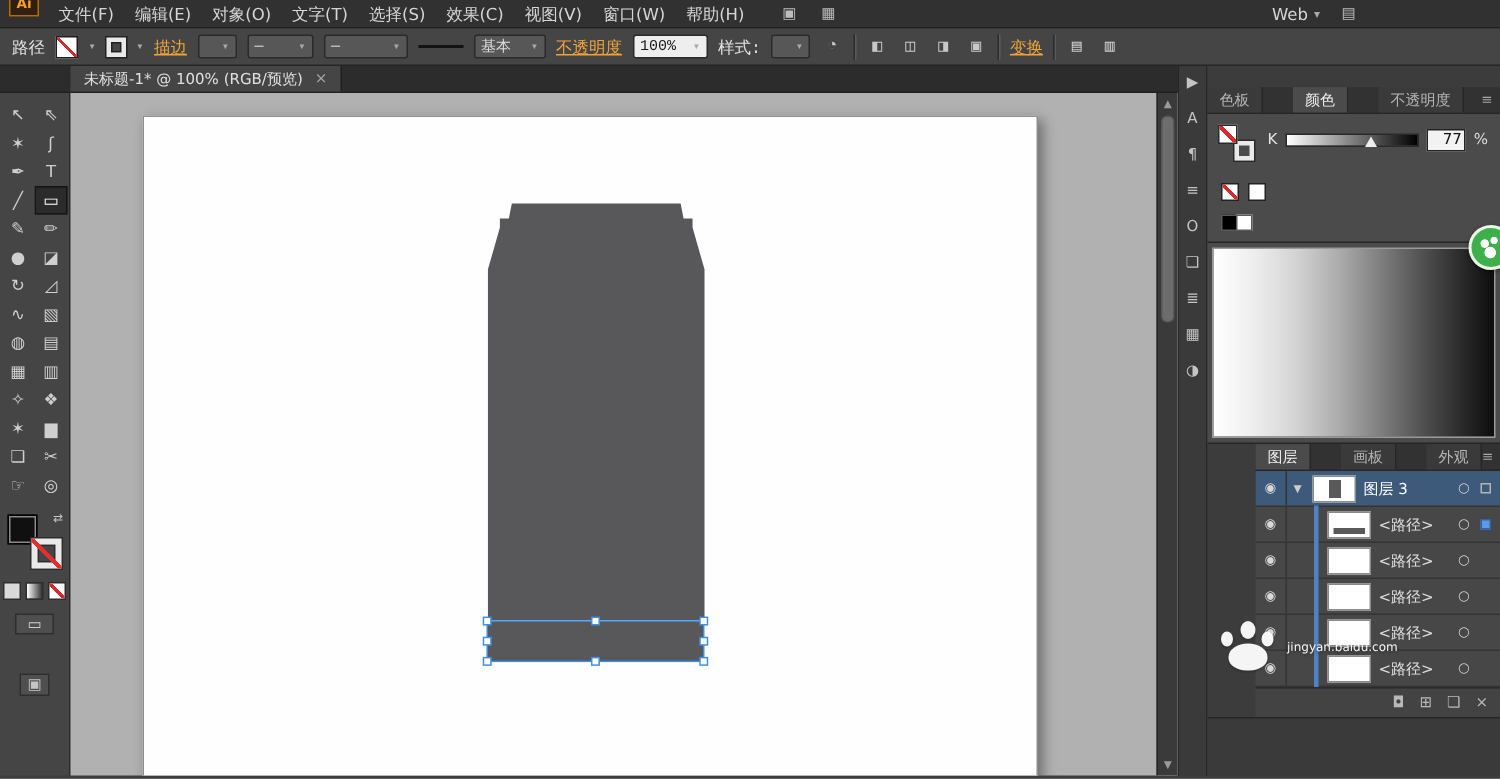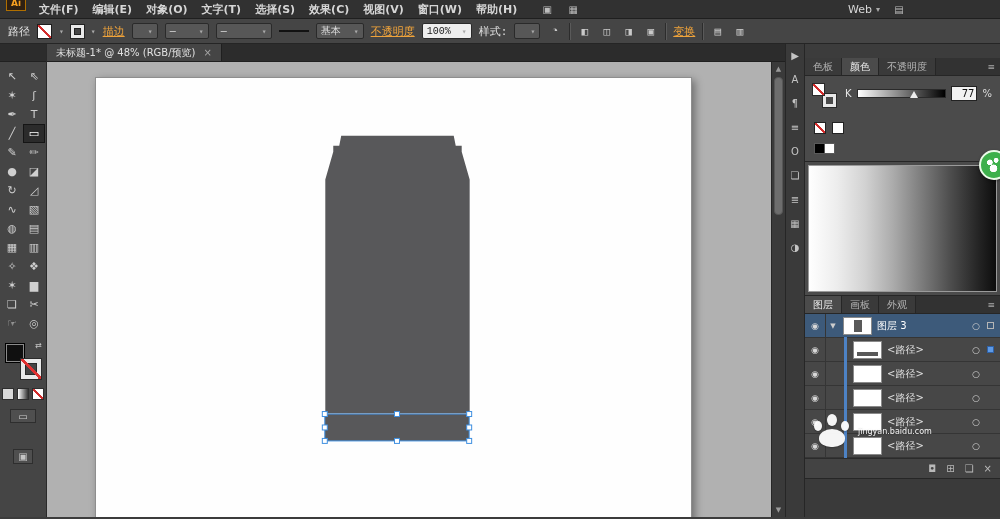--- a/index.html
+++ b/index.html
@@ -5,21 +5,21 @@
   * { margin:0; padding:0; box-sizing:border-box; }
   html,body { width:1000px; height:519px; overflow:hidden; background:#3c3c3c; }
   .app { position:relative; width:1000px; height:519px; overflow:hidden;
          font-family:"DejaVu Sans","Liberation Sans",sans-serif; font-size:11px; color:#ccc; background:#3c3c3c; }
 
   
   .menubar { height:19px; background:#313131; border-bottom:1px solid #1f1f1f;
              display:flex; align-items:center; padding:0 4px; }
   .ai-logo { width:20px; height:15px; margin:0 6px 12px 2px; background:#2f2012; border:1px solid #b06f00;
              color:#f7a021; font-size:9px; font-weight:bold; display:flex; align-items:center; justify-content:center; }
-  .menus { display:flex; height:100%;font-weight:bold; }
+  .menus { display:flex; height:100%; }
   .menu-item { padding:0 7px; line-height:19px; color:#d6d6d6; white-space:nowrap; cursor:default; }
   .appbar-icons { display:flex; gap:12px; margin-left:16px; color:#bdbdbd; font-size:10px; }
   .ab-icon { width:14px; text-align:center; }
   .mb-right { margin-left:auto; display:flex; align-items:center; gap:12px; padding-right:90px; }
   .workspace { display:flex; align-items:center; gap:4px; color:#d6d6d6; cursor:pointer; }
   .caret { font-size:8px; color:#a9a9a9; }
 
   
   .controlbar { height:25px; background:#454545; border-bottom:1px solid #252525;
                 display:flex; align-items:center; gap:7px; padding:0 8px; white-space:nowrap;font-family:Liberation Mono, monospace; }
@@ -90,21 +90,21 @@
   
   .dock { width:20px; background:#3a3a3a; border-left:1px solid #262626; border-right:1px solid #262626;
           display:flex; flex-direction:column; align-items:center; padding-top:4px; gap:10px; }
   .dock-icon { width:16px; height:14px; display:flex; align-items:center; justify-content:center;
                color:#c4c4c4; font-size:10px; cursor:pointer; }
 
   
   .panels { width:195px; display:flex; flex-direction:column; background:#3c3c3c; position:relative; }
   .panel-gap { height:14px; }
   .ptabs { height:18px; background:#323232; border-bottom:1px solid #262626; display:flex; align-items:stretch; font-size:10px; }
-  .ptab-list { display:flex; }
+  .ptab-list { display:flex;gap:20px; }
   .ptab { padding:0 8px; display:flex; align-items:center; color:#b5b5b5; background:#3a3a3a;
           border-right:1px solid #262626; cursor:pointer; white-space:nowrap; }
   .ptab.active { background:#4b4b4b; color:#ededed; }
   .pmenu { margin-left:auto; color:#aaa; padding-right:5px; display:flex; align-items:center; font-size:9px; cursor:pointer; }
 
   .color-body { background:#4b4b4b; border-bottom:1px solid #262626; height:86px; position:relative; }
   .fs-ind { position:absolute; left:7px; top:7px; width:24px; height:24px; }
   .fsi-stroke { position:absolute; right:0; bottom:0; width:13px; height:13px; border:3px solid #e9e9e9;
                 box-shadow:0 0 0 1px #2a2a2a; }
   .fsi-fill { position:absolute; left:0; top:0; width:13px; height:13px; background:#fff; border:1px solid #2a2a2a; }
@@ -123,21 +123,21 @@
   .cs.none::after { content:""; position:absolute; inset:0;
        background:linear-gradient(to top right, transparent 42%, #d22c2c 42%, #d22c2c 58%, transparent 58%); }
   .bw-pair { position:absolute; left:9px; top:67px; display:flex; }
   .bw-b { width:11px; height:11px; background:#000; border:1px solid #5a5a5a; }
   .bw-w { width:11px; height:11px; background:#fff; border:1px solid #5a5a5a; margin-left:-1px; }
 
   .gradient-panel { height:134px; background:#4b4b4b; border-bottom:1px solid #262626; padding:3px; }
   .gradient-preview { width:100%; height:100%; border:1px solid #9a9a9a;
       background:linear-gradient(90deg,#ffffff 0%,#ededed 15%,#d2d2d2 30%,#ababab 45%,#7d7d7d 60%,#4f4f4f 75%,#262626 90%,#0d0d0d 100%); }
 
-  .layers-panel { display:flex; flex-direction:column; }
+  .layers-panel { display:flex; flex-direction:column;margin-left:32px; }
   .lrows { height:144px; overflow:hidden; background:#424242; }
   .lrow { height:24px; display:flex; align-items:center; background:#474747; border-bottom:1px solid #353535;
           font-size:10px; color:#e0e0e0; }
   .l-eye { width:21px; align-self:stretch; border-right:1px solid #353535; display:flex; align-items:center;
            justify-content:center; color:#d8d8d8; font-size:9px; cursor:pointer; }
   .l-exp { width:14px; text-align:center; font-size:7px; color:#ccc; visibility:hidden; }
   .lrow.row-top .l-exp { visibility:visible; }
   .l-bar { width:0; align-self:stretch; position:relative; }
   .lrow.row-path .l-bar { width:10px; }
   .lrow.row-path .l-bar::after { content:""; position:absolute; left:4px; top:-1px; bottom:-1px; width:3px; background:#4d82c4; }
@@ -318,21 +318,21 @@
             <div class="mini-btn none-btn"></div>
           </div>
         <div class="screen-btn">▭</div>
         <div class="extra-btn">▣</div>
       </div>
     </div>
 
     <div class="center-col">
       <div class="tabbar">
         <div class="doc-tab">
-          <span>未标题-1* @ 48% (RGB/预览)</span>
+          <span>未标题-1* @ 100% (RGB/预览)</span>
           <span class="tab-close">×</span>
         </div>
       </div>
       <div class="canvas">
         <div class="artboard">
           <svg viewBox="0 0 597 460">
             <polygon points="246,58 359,58 361,68 367,68 367,74 375,102 375,337 230,337 230,102 238,74 238,68 244,68" fill="#58585a"></polygon>
             <g>
               <rect x="229.5" y="337.5" width="145" height="27" stroke="#3f8fe0" fill="#58585a"></rect>
               <rect class="handle" x="227" y="335" width="5" height="5"></rect>

